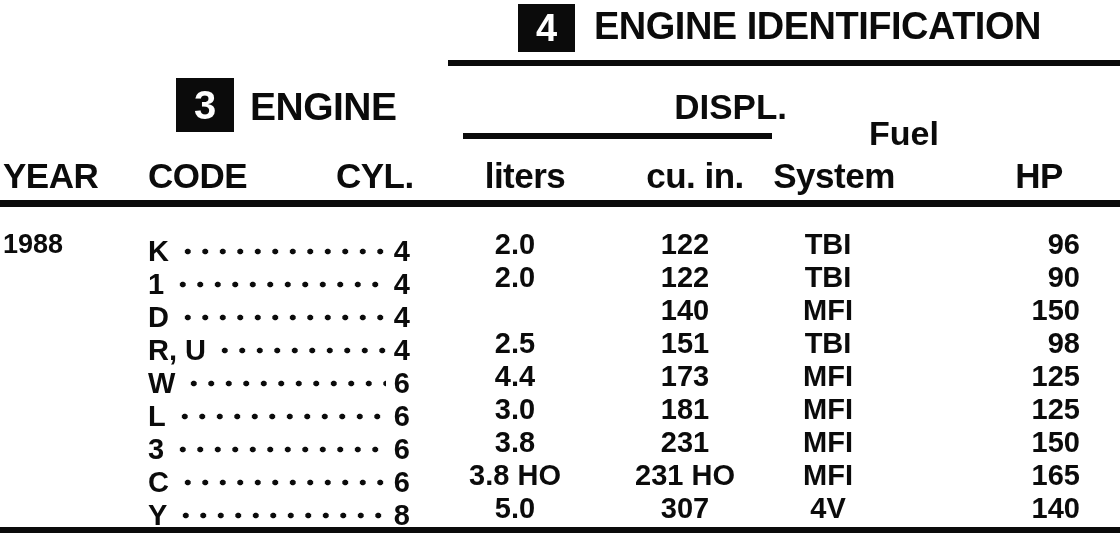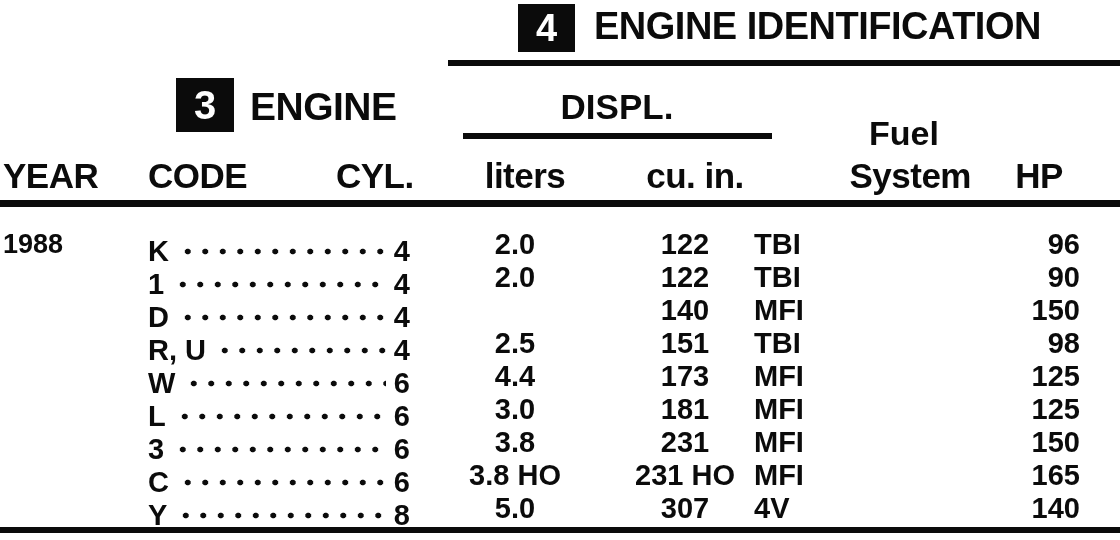--- a/index.html
+++ b/index.html
@@ -16,49 +16,49 @@
     font-size:38px;line-height:1;
   }
   .sec-title{position:absolute;white-space:nowrap;letter-spacing:-0.5px;}
   #badge-4{left:518px;top:4px;width:57px;height:48px;}
   #title-4{left:594px;top:5px;font-size:38px;}
   #rule-engine-id{left:448px;top:60px;width:672px;height:6px;}
 
   #badge-3{left:176px;top:78px;width:58px;height:54px;font-size:40px;}
   #title-3{left:250px;top:85px;font-size:39px;}
 
-  #displ-header{left:447px;top:87px;width:340px;text-align:center;font-size:35px;}
+  #displ-header{left:447px;top:87px;width:340px;text-align:right;font-size:35px;}
   #rule-displ{left:463px;top:133px;width:309px;height:6px;}
 
   #fuel-line1{left:804px;top:114px;width:200px;text-align:center;font-size:34px;}
   .col-head{position:absolute;top:156px;font-size:35px;white-space:nowrap;letter-spacing:-0.5px;}
   #h-year{left:3px;}
   #h-code{left:148px;}
   #h-cyl{left:336px;}
   #h-liters{left:440px;width:170px;text-align:center;}
   #h-cuin{left:610px;width:170px;text-align:center;}
-  #h-fuel2{left:771px;width:200px;text-align:right;}
+  #h-fuel2{left:734px;width:200px;text-align:center;}
   #h-hp{left:1000px;width:78px;text-align:center;}
 
   #rule-header{left:0;top:200px;width:1120px;height:7px;}
   #rule-bottom{left:0;top:527px;width:1120px;height:6px;}
 
   #rows{position:absolute;left:0;top:228px;width:932px;}
   .row{position:relative;height:33px;}
   .c{position:absolute;top:0;line-height:33px;font-size:29px;white-space:nowrap;}
   .c-year{left:3px;width:95px;font-size:27px;}
   .c-code{left:148px;width:262px;display:flex;align-items:baseline;}
   .c-code .leader{
     flex:1;height:33px;margin:0 8px 0 10px;
     background-image:radial-gradient(circle, #0b0b0b 2.6px, transparent 3.2px);
     background-size:17.5px 33px;background-repeat:repeat-x;background-position:0 7px;
   }
   .c-liters{left:425px;width:180px;text-align:center;}
   .c-cuin{left:595px;width:180px;text-align:center;}
-  .c-fuel{left:754px;width:180px;}
+  .c-fuel{left:738px;width:180px;text-align:center;}
   .c-hp{left:955px;width:125px;text-align:right;}
 </style>
 </head>
 <body>
 
 <div class="badge" id="badge-4">4</div>
 <div class="sec-title" id="title-4">ENGINE IDENTIFICATION</div>
 <div class="rule" id="rule-engine-id"></div>
 
 <div class="badge" id="badge-3">3</div>

